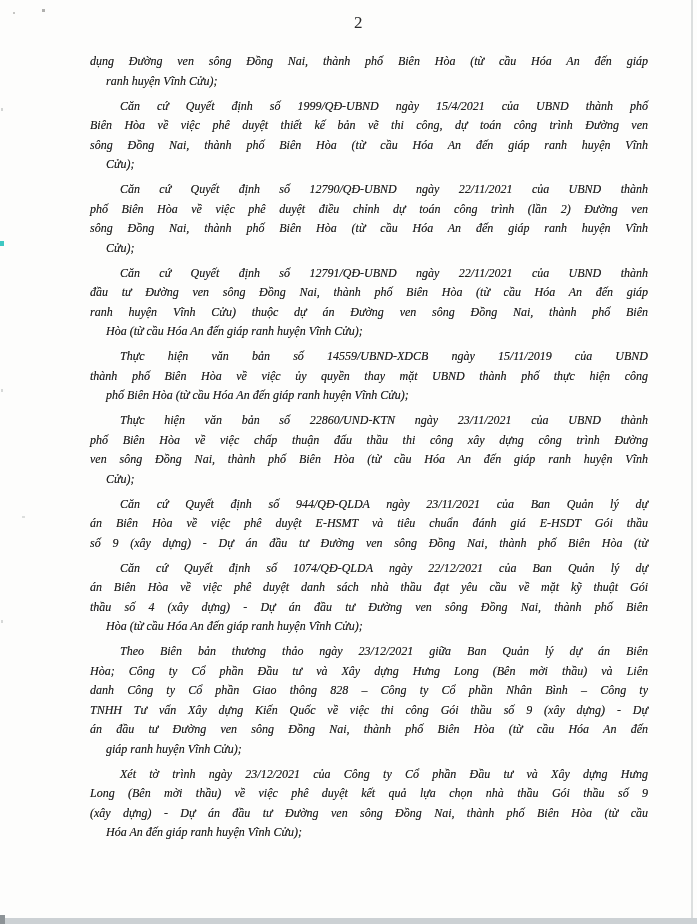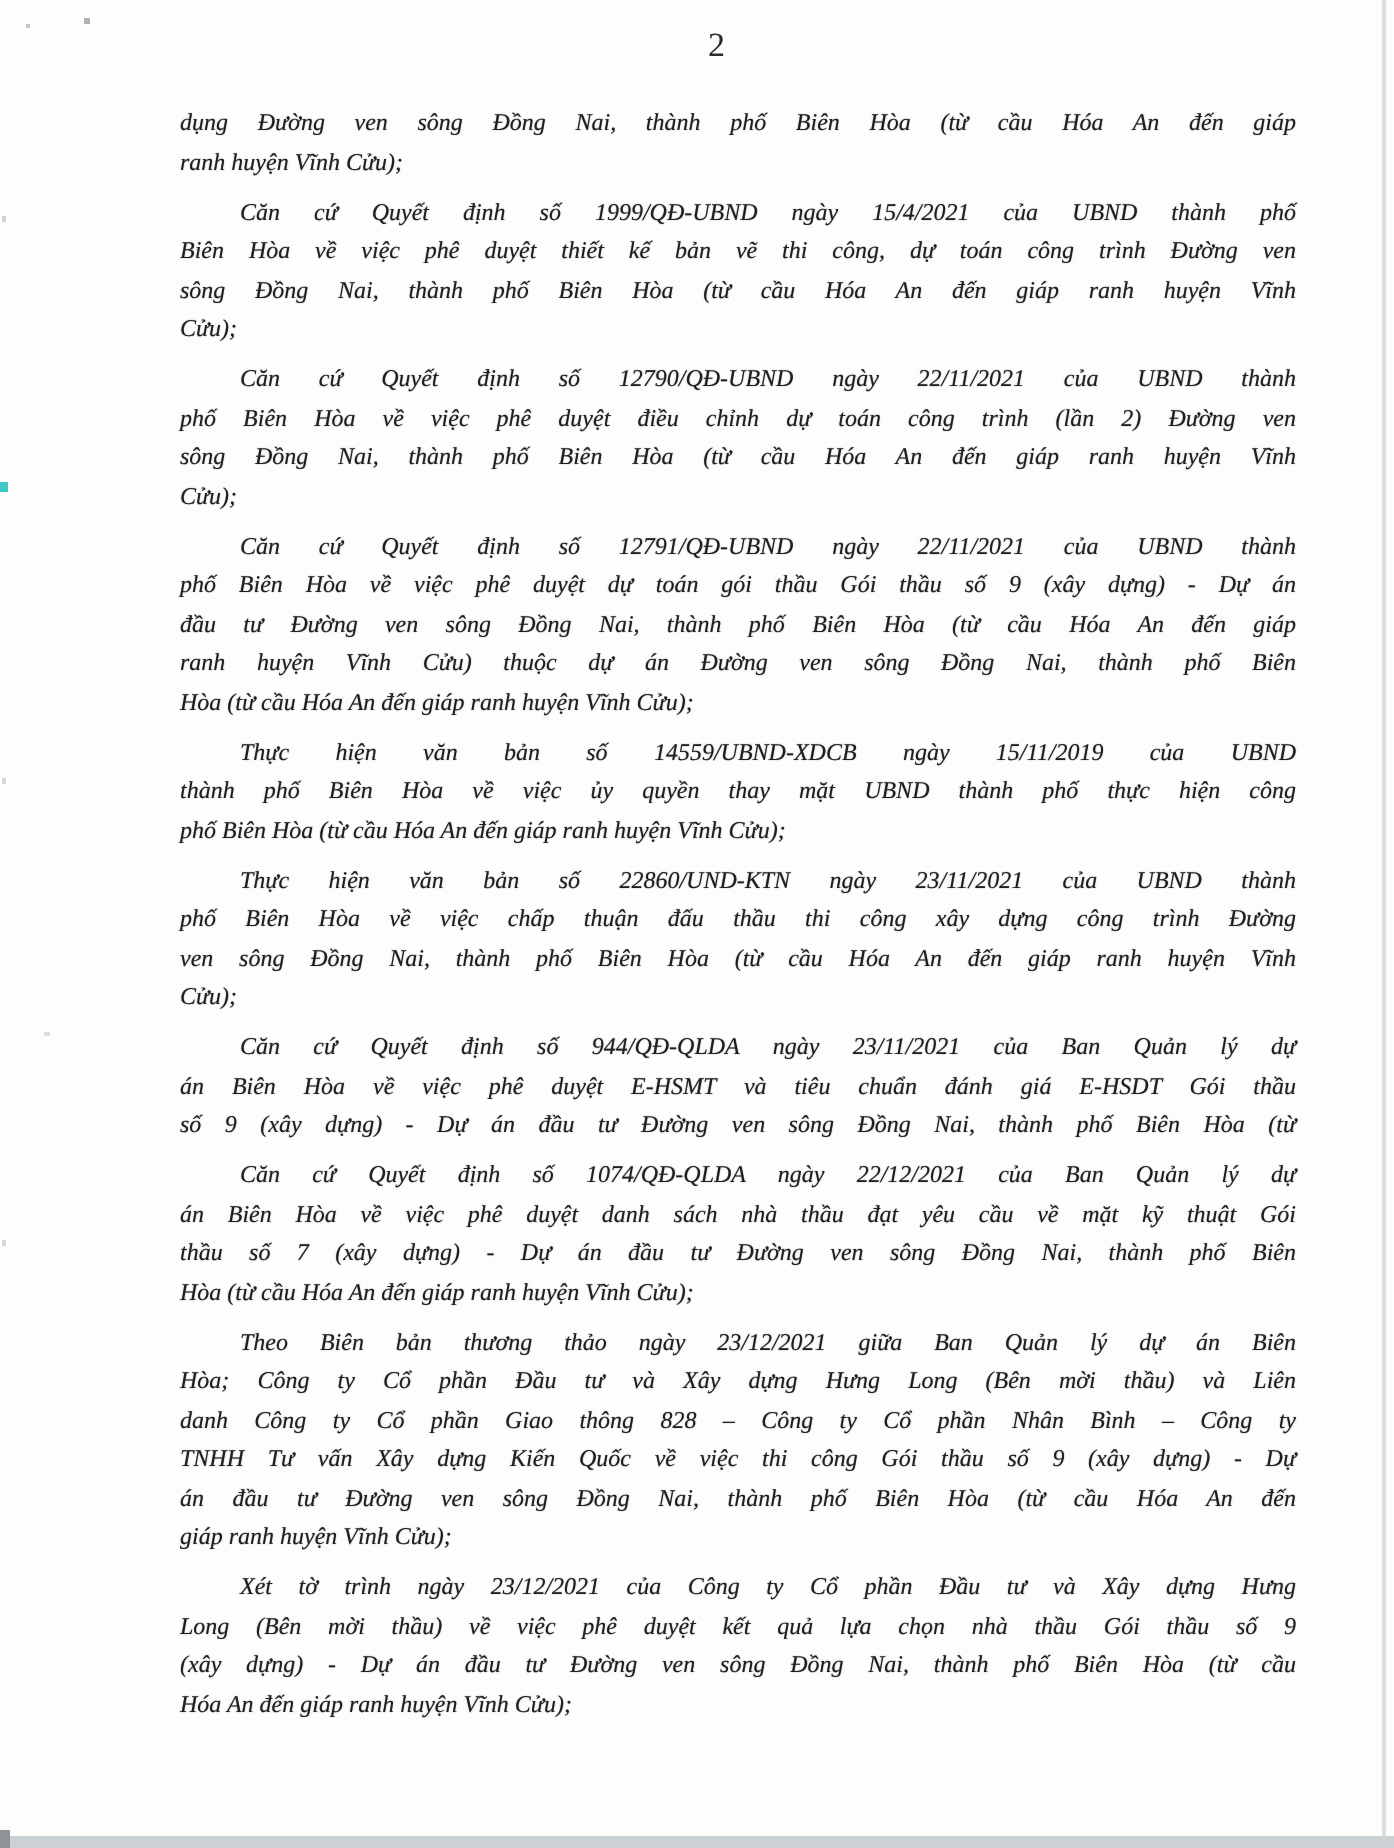--- a/index.html
+++ b/index.html
@@ -35,21 +35,21 @@
     font-size: 12px;
     line-height: 19.5px;
     text-shadow: 0 0 0.6px rgba(20,20,20,0.55);
   }
   .para { margin: 0 0 5.5px 0; }
   .line {
     text-align: justify;
     text-align-last: justify;
   }
   .line.indent { padding-left: 30px; font-style: italic; }
-  .line.last { text-align-last: left; }
+  .line.last { text-align-last: left; margin-left: 16px; }
 
   
   .edge-line-right {
     position: absolute;
     top: 0;
     left: 691px;
     width: 2px;
     height: 924px;
     background: #dcdfdf;
   }
@@ -96,21 +96,20 @@
         <div class="line last">Cửu);</div>
       </div>
       <div class="para">
         <div class="line indent">Căn cứ Quyết định số 12790/QĐ-UBND ngày 22/11/2021 của UBND thành</div>
         <div class="line">phố Biên Hòa về việc phê duyệt điều chỉnh dự toán công trình (lần 2) Đường ven</div>
         <div class="line">sông Đồng Nai, thành phố Biên Hòa (từ cầu Hóa An đến giáp ranh huyện Vĩnh</div>
         <div class="line last">Cửu);</div>
       </div>
       <div class="para">
         <div class="line indent">Căn cứ Quyết định số 12791/QĐ-UBND ngày 22/11/2021 của UBND thành</div>
-        <div class="line">phố Biên Hòa về việc phê duyệt dự toán gói thầu Gói thầu số 9 (xây dựng) - Dự án</div>
         <div class="line">đầu tư Đường ven sông Đồng Nai, thành phố Biên Hòa (từ cầu Hóa An đến giáp</div>
         <div class="line">ranh huyện Vĩnh Cửu) thuộc dự án Đường ven sông Đồng Nai, thành phố Biên</div>
         <div class="line last">Hòa (từ cầu Hóa An đến giáp ranh huyện Vĩnh Cửu);</div>
       </div>
       <div class="para">
         <div class="line indent">Thực hiện văn bản số 14559/UBND-XDCB ngày 15/11/2019 của UBND</div>
         <div class="line">thành phố Biên Hòa về việc ủy quyền thay mặt UBND thành phố thực hiện công</div>
         <div class="line last">phố Biên Hòa (từ cầu Hóa An đến giáp ranh huyện Vĩnh Cửu);</div>
       </div>
       <div class="para">
@@ -120,21 +119,21 @@
         <div class="line last">Cửu);</div>
       </div>
       <div class="para">
         <div class="line indent">Căn cứ Quyết định số 944/QĐ-QLDA ngày 23/11/2021 của Ban Quản lý dự</div>
         <div class="line">án Biên Hòa về việc phê duyệt E-HSMT và tiêu chuẩn đánh giá E-HSDT Gói thầu</div>
         <div class="line">số 9 (xây dựng) - Dự án đầu tư Đường ven sông Đồng Nai, thành phố Biên Hòa (từ</div>
       </div>
       <div class="para">
         <div class="line indent">Căn cứ Quyết định số 1074/QĐ-QLDA ngày 22/12/2021 của Ban Quản lý dự</div>
         <div class="line">án Biên Hòa về việc phê duyệt danh sách nhà thầu đạt yêu cầu về mặt kỹ thuật Gói</div>
-        <div class="line">thầu số 7 (xây dựng) - Dự án đầu tư Đường ven sông Đồng Nai, thành phố Biên</div>
+        <div class="line">thầu số 4 (xây dựng) - Dự án đầu tư Đường ven sông Đồng Nai, thành phố Biên</div>
         <div class="line last">Hòa (từ cầu Hóa An đến giáp ranh huyện Vĩnh Cửu);</div>
       </div>
       <div class="para">
         <div class="line indent">Theo Biên bản thương thảo ngày 23/12/2021 giữa Ban Quản lý dự án Biên</div>
         <div class="line">Hòa; Công ty Cổ phần Đầu tư và Xây dựng Hưng Long (Bên mời thầu) và Liên</div>
         <div class="line">danh Công ty Cổ phần Giao thông 828 – Công ty Cổ phần Nhân Bình – Công ty</div>
         <div class="line">TNHH Tư vấn Xây dựng Kiến Quốc về việc thi công Gói thầu số 9 (xây dựng) - Dự</div>
         <div class="line">án đầu tư Đường ven sông Đồng Nai, thành phố Biên Hòa (từ cầu Hóa An đến</div>
         <div class="line last">giáp ranh huyện Vĩnh Cửu);</div>
       </div>

